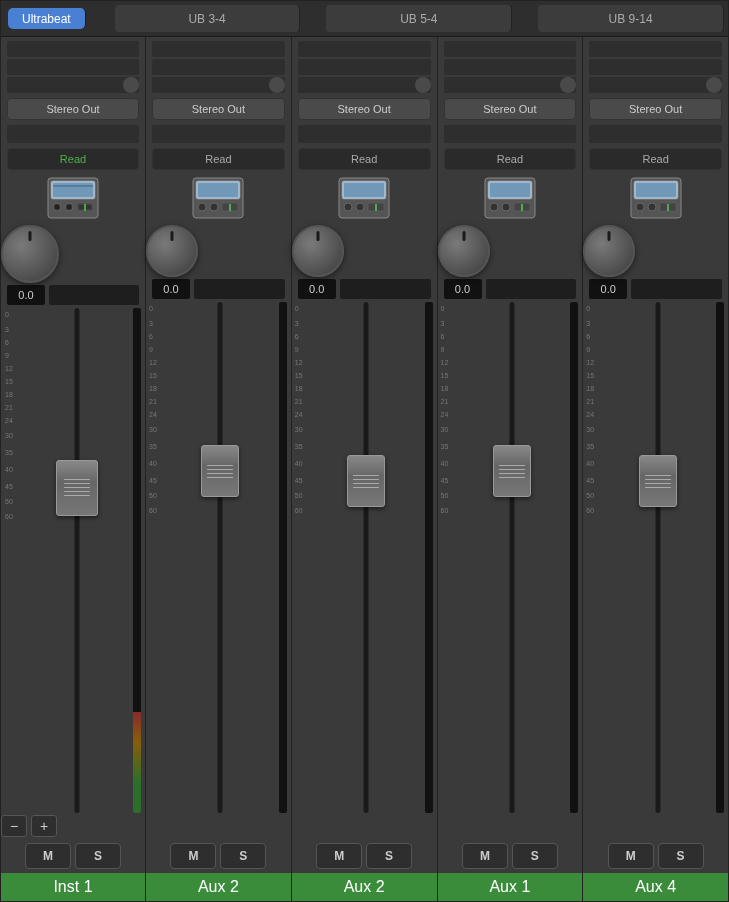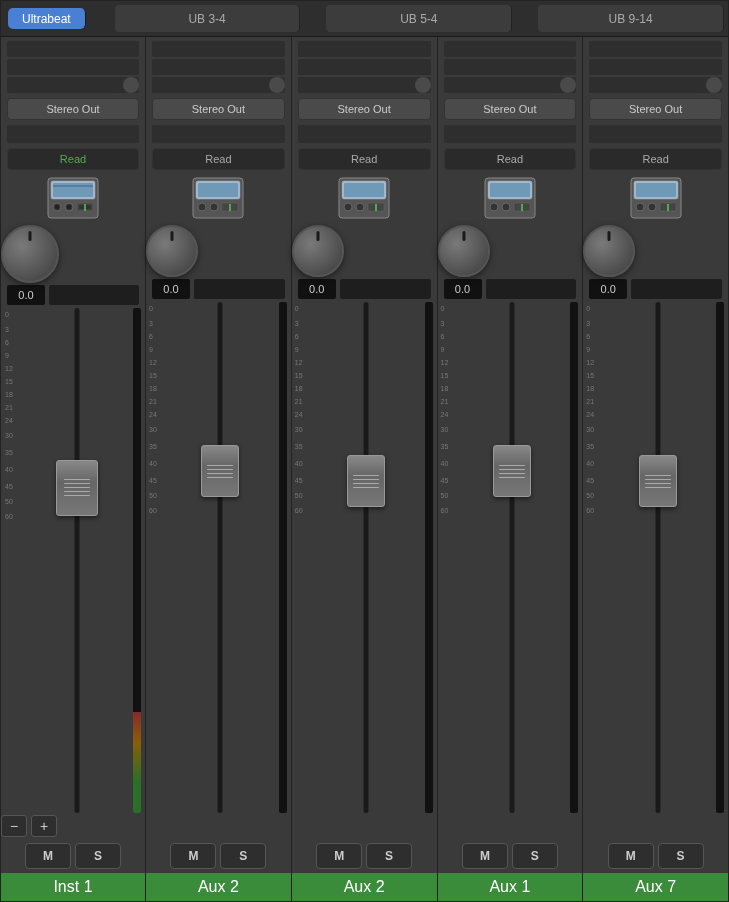--- a/index.html
+++ b/index.html
@@ -760,17 +760,17 @@
             </div>
           </div>
           <div style="width:8px;background:#111;border-radius:2px;margin:0 2px;"></div>
         </div>
       </div>
       <div style="height:26px;"></div>
       <div class="ms-row">
         <div class="ms-btn">M</div>
         <div class="ms-btn">S</div>
       </div>
-      <div class="channel-label aux">Aux 7</div>
+      <div class="channel-label aux">Aux 4</div>
     </div>
 
   </div>
 </div>
 
 </body></html>

